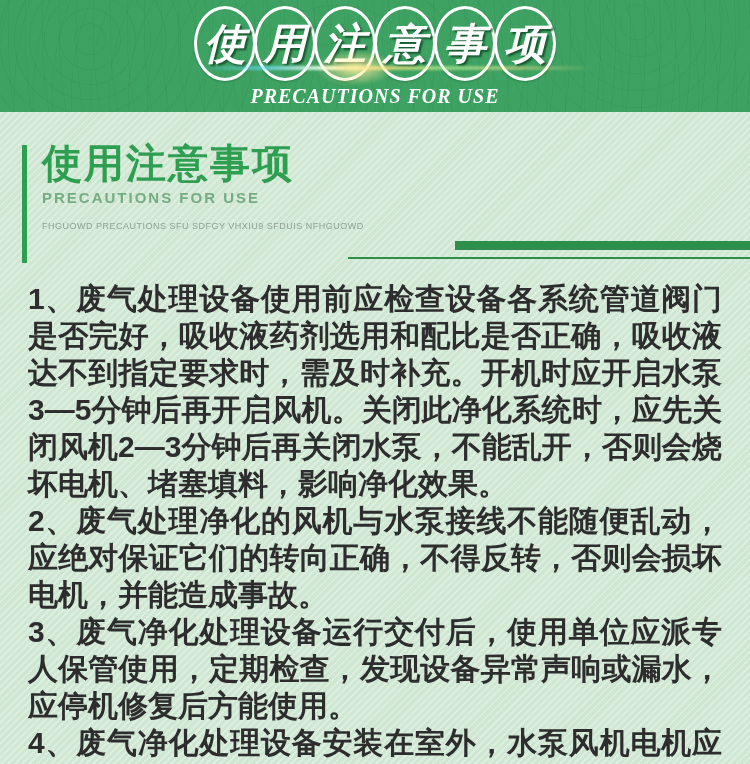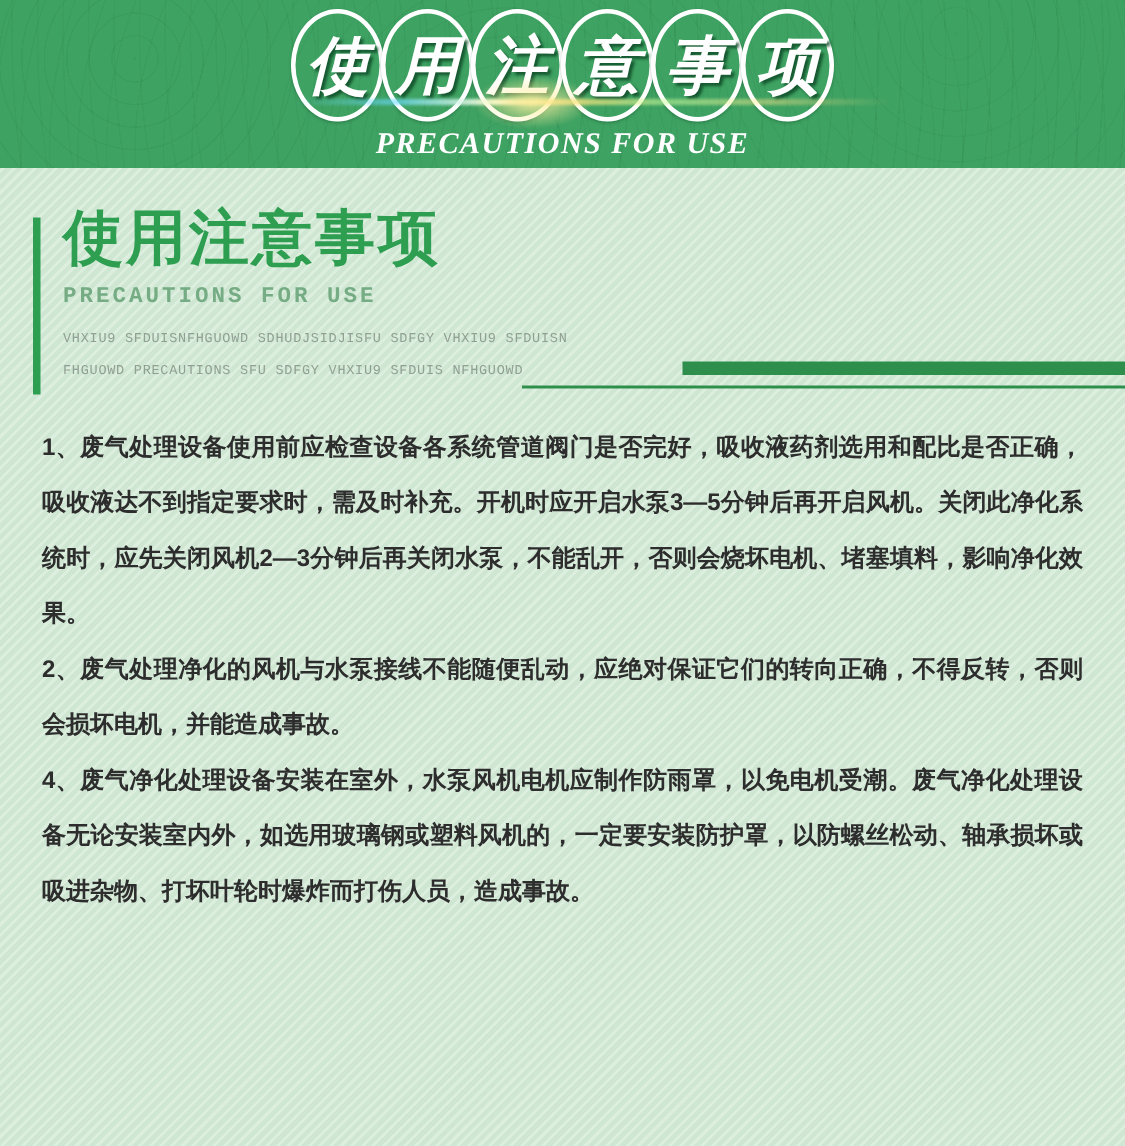--- a/index.html
+++ b/index.html
@@ -103,21 +103,21 @@
     height: 140px;
   }
   .accent-bar-vertical {
     position: absolute;
     left: 22px;
     top: 10px;
     width: 5px;
     height: 118px;
     background: #2e9e51;
   }
-  .section-header-text { position: absolute; left: 42px; top: 6px; font-family: Liberation Mono, monospace; }
+  .section-header-text { position: absolute; left: 42px; top: 6px; }
   .section-title {
     font-size: 40px;
     font-weight: bold;
     color: #2e9e51;
     letter-spacing: 2px;
     line-height: 1.1;
   }
   .section-subtitle {
     margin-top: 4px;
     font-size: 15px;
@@ -147,21 +147,21 @@
     width: 402px;
     height: 2px;
     background: #2e8f4d;
   }
 
   
   .precautions {
     padding: 5px 28px 0 28px;
   }
   .precaution-item {
-    font-size: 16px;
+    font-size: 30px;
     font-weight: bold;
     color: #2d2d2d;
     line-height: 37px;
     text-align: justify;
   }
 </style>
 </head>
 <body>
 
 <div class="page">
@@ -190,27 +190,27 @@
     <div class="lens-flare"></div>
     <div class="banner-subtitle">PRECAUTIONS FOR USE</div>
   </header>
 
   <section class="section-header">
     <div class="accent-bar-vertical"></div>
     <div class="section-header-text">
       <h1 class="section-title">使用注意事项</h1>
       <div class="section-subtitle">PRECAUTIONS FOR USE</div>
       <div class="placeholder-lines">
-        <div>VHXIU9 SFDUISNFHGUOWD SDHUDJSIDJISFU SDFGY VHXIU9 SFDUISN</div>
         <div>FHGUOWD PRECAUTIONS SFU SDFGY VHXIU9 SFDUIS NFHGUOWD</div>
       </div>
     </div>
     <div class="deco-bar-thick"></div>
     <div class="deco-line-thin"></div>
   </section>
 
   <section class="precautions">
     <p class="precaution-item">1、废气处理设备使用前应检查设备各系统管道阀门是否完好，吸收液药剂选用和配比是否正确，吸收液达不到指定要求时，需及时补充。开机时应开启水泵3—5分钟后再开启风机。关闭此净化系统时，应先关闭风机2—3分钟后再关闭水泵，不能乱开，否则会烧坏电机、堵塞填料，影响净化效果。</p>
     <p class="precaution-item">2、废气处理净化的风机与水泵接线不能随便乱动，应绝对保证它们的转向正确，不得反转，否则会损坏电机，并能造成事故。</p>
+    <p class="precaution-item">3、废气净化处理设备运行交付后，使用单位应派专人保管使用，定期检查，发现设备异常声响或漏水，应停机修复后方能使用。</p>
     <p class="precaution-item">4、废气净化处理设备安装在室外，水泵风机电机应制作防雨罩，以免电机受潮。废气净化处理设备无论安装室内外，如选用玻璃钢或塑料风机的，一定要安装防护罩，以防螺丝松动、轴承损坏或吸进杂物、打坏叶轮时爆炸而打伤人员，造成事故。</p>
   </section>
 
 </div>
 
 </body></html>

